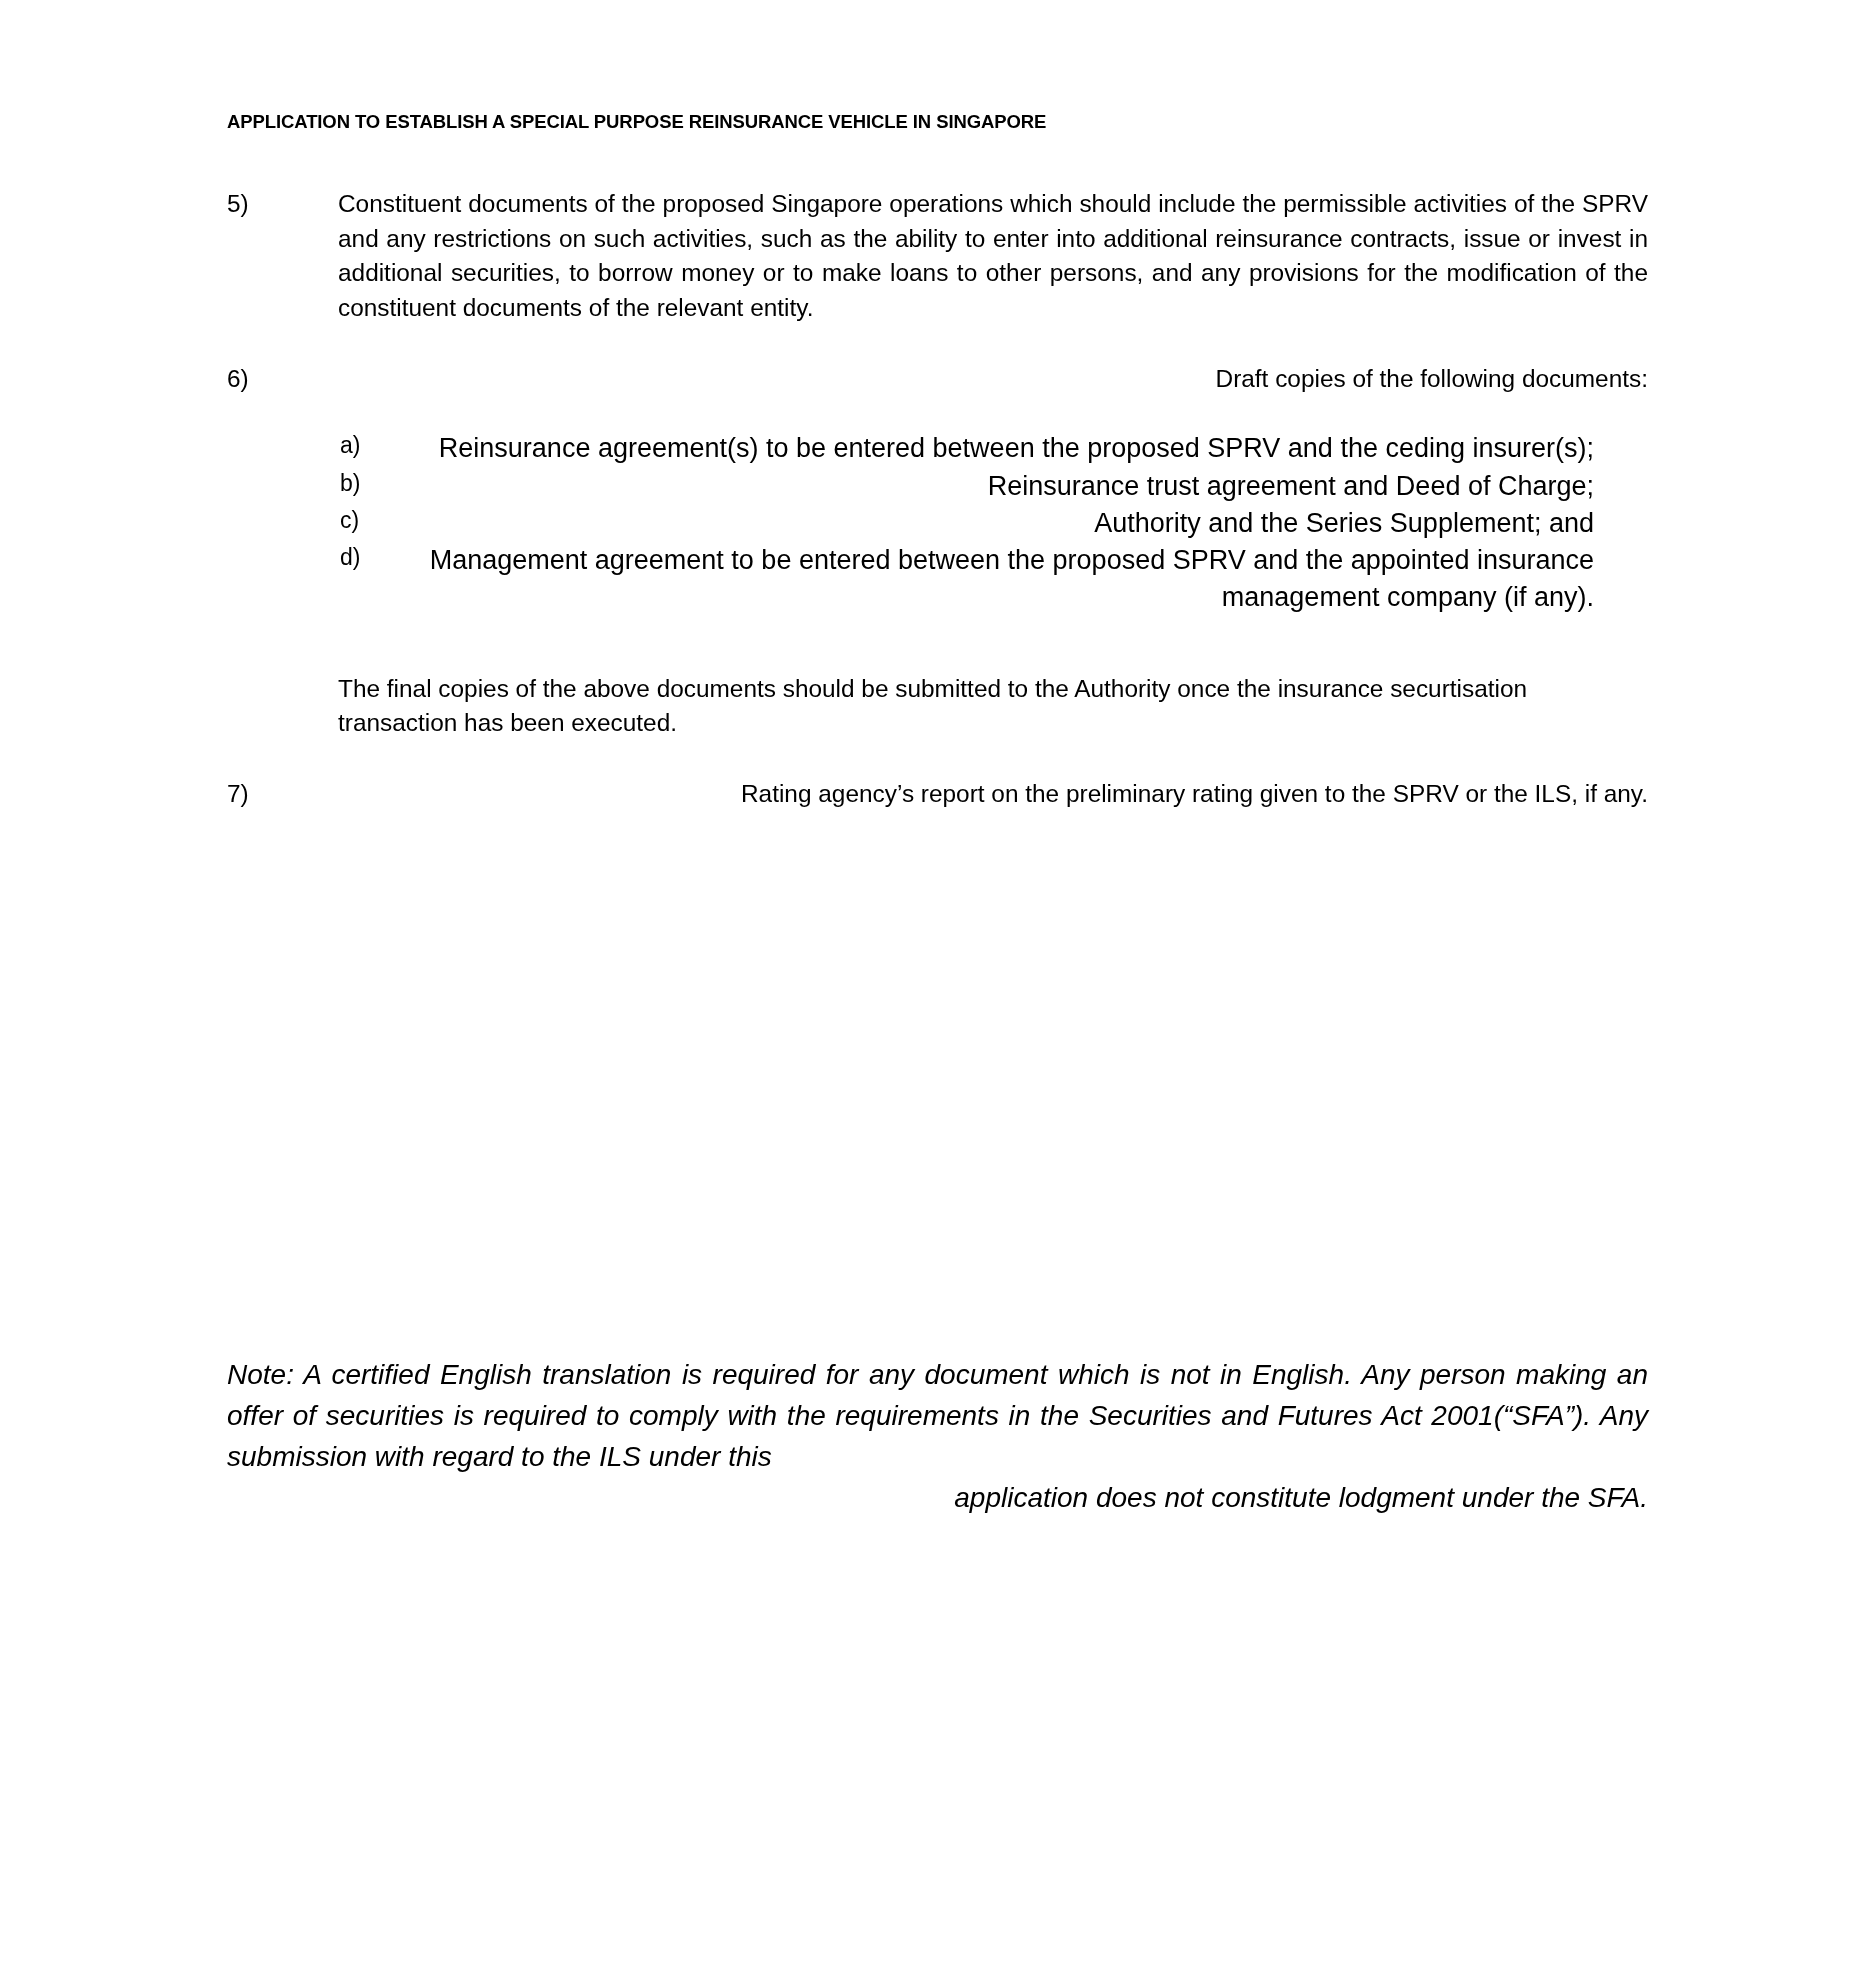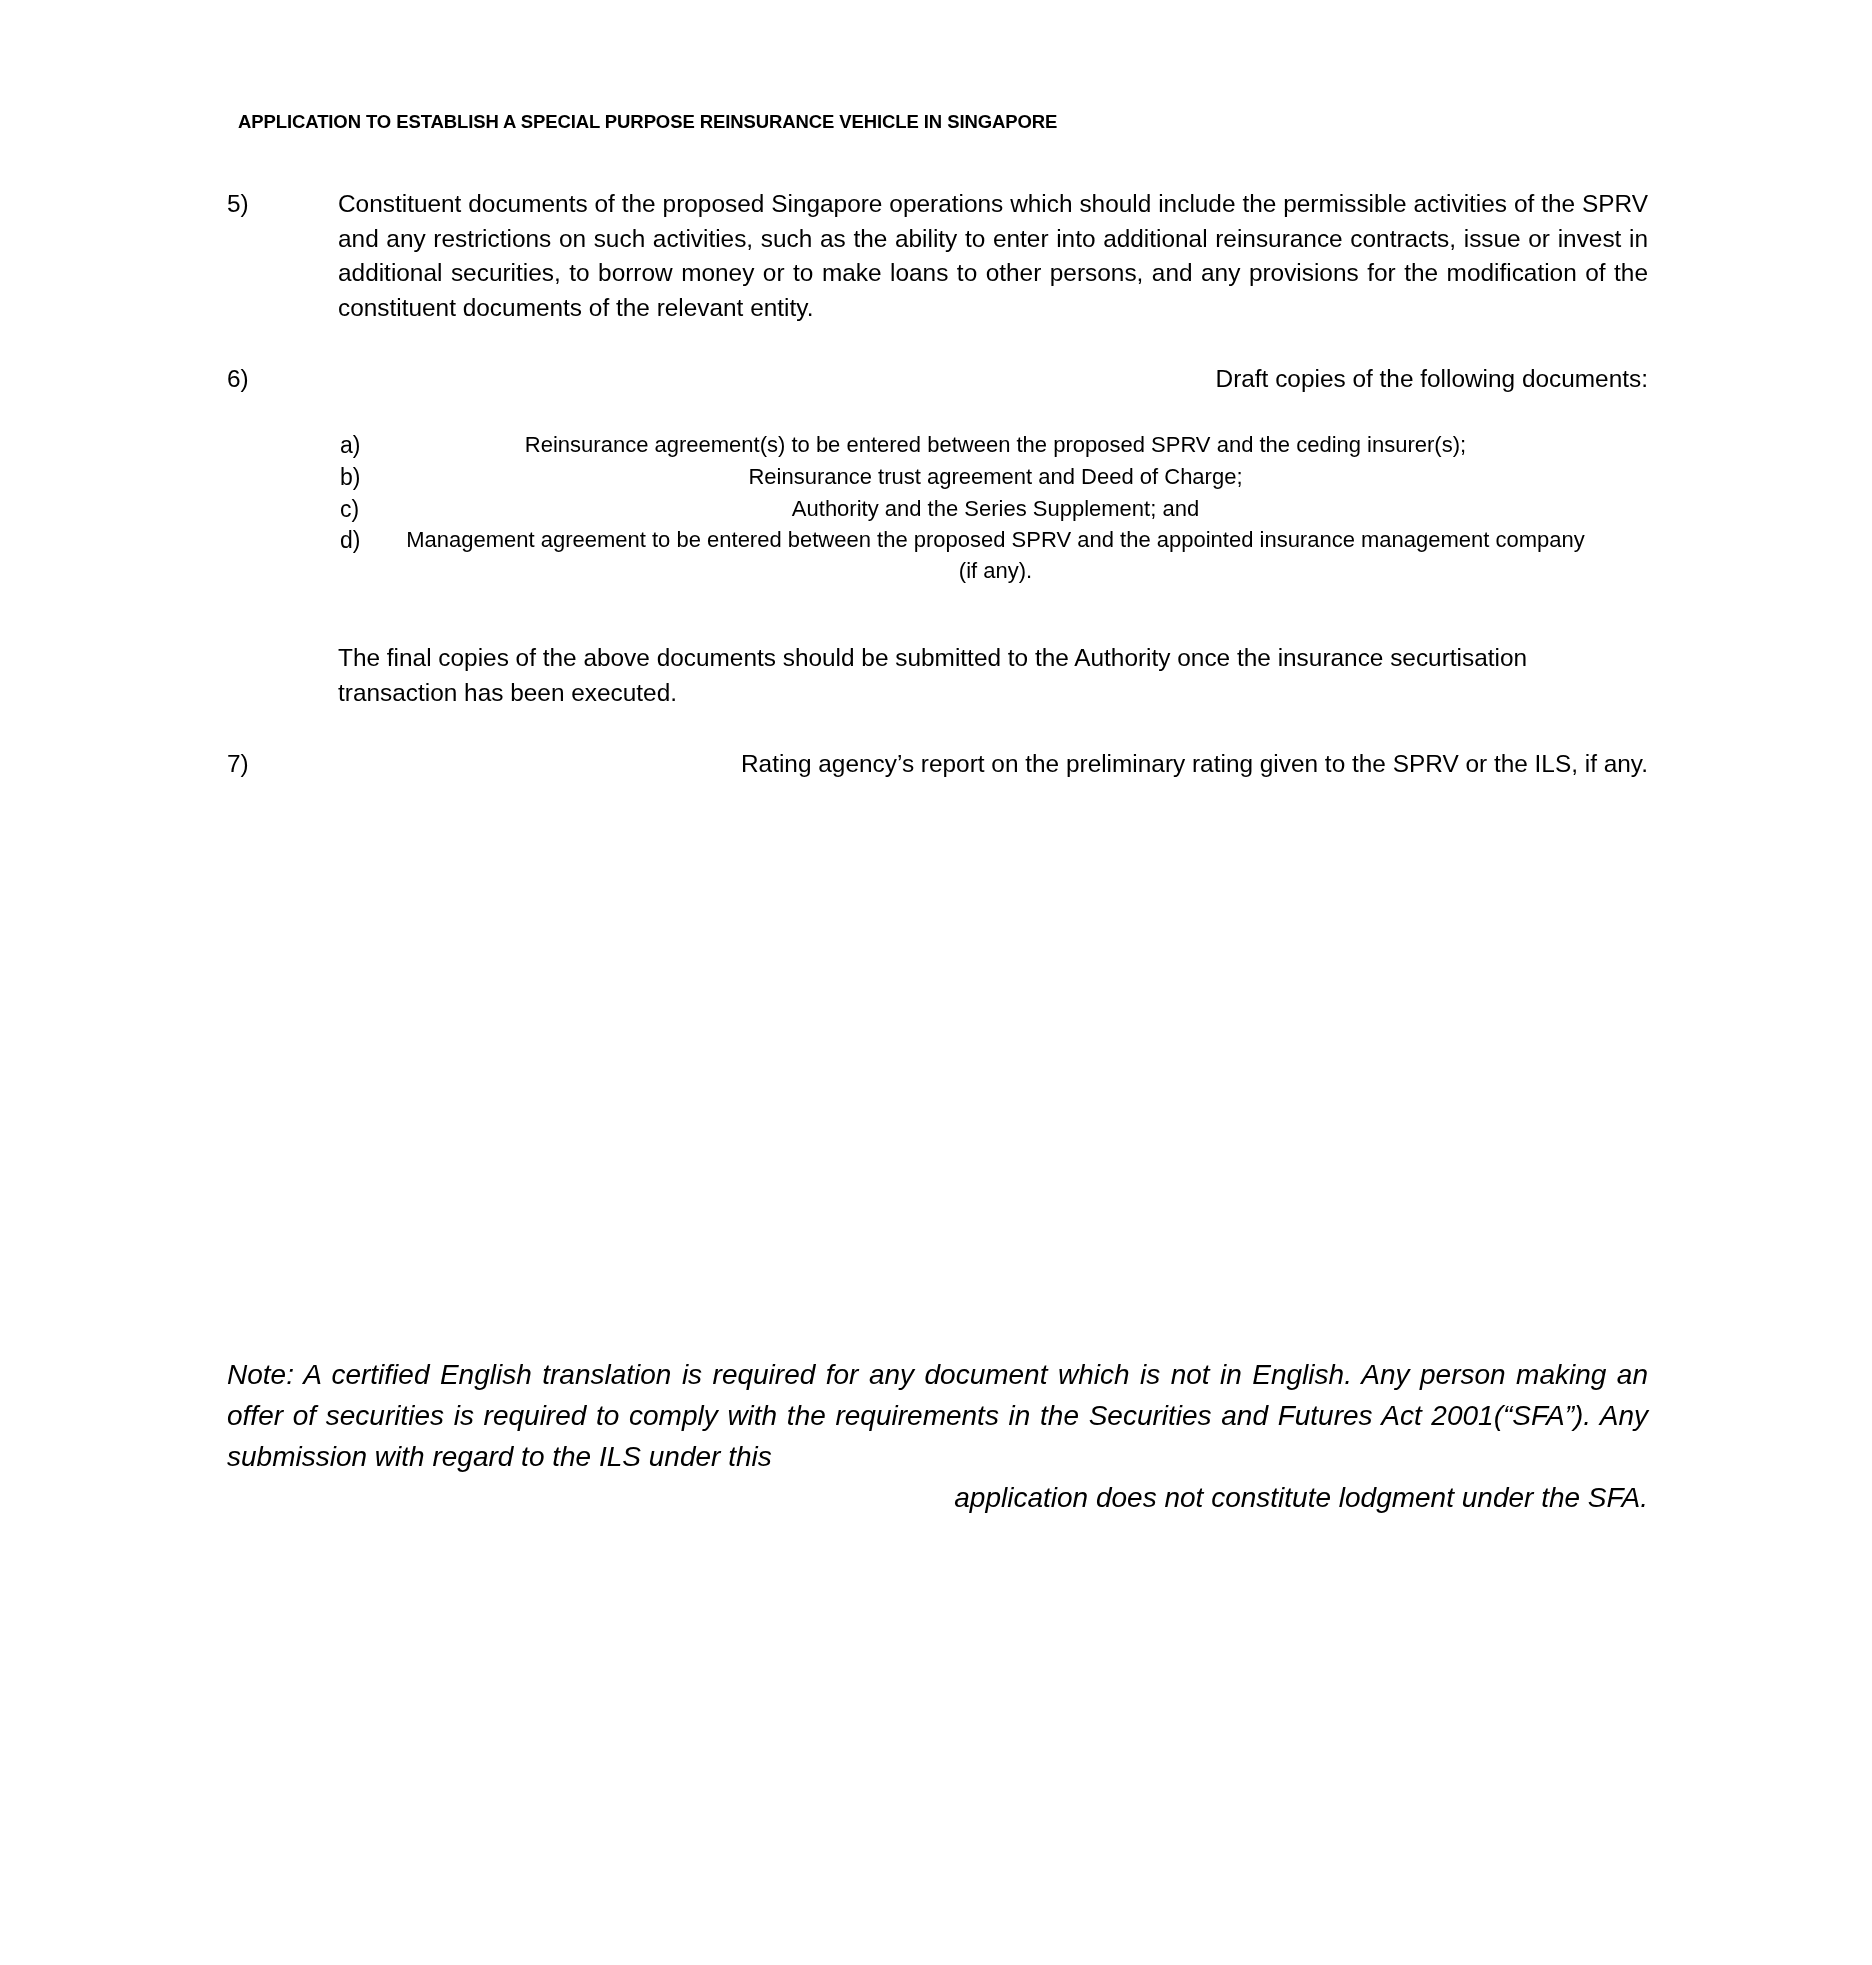--- a/index.html
+++ b/index.html
@@ -19,21 +19,21 @@
   .page {
     position: absolute;
     inset: 0;
     background: #ffffff;
     overflow: hidden;
   }
 
   
   .doc-header {
     position: absolute;
-    left: 238px;
+    left: 227px;
     top: 111px;
     width: 1454px;
     font-size: 18.5px;
     font-weight: bold;
     letter-spacing: -0.1px;
     line-height: 1.15;
     white-space: nowrap;
   }
 
   
@@ -93,23 +93,23 @@
     font-size: 23px;
     line-height: 1.38;
   }
   .sub-marker {
     flex: 0 0 57px;      
     font-size: 23px;
     line-height: 1.38;
   }
   .sub-body {
     flex: 1 1 auto;
-    font-size: 22px;
+    font-size: 27px;
     line-height: 1.38;
-    text-align: center;
+    text-align: right;
   }
 
   
   .gap-para   { height: 36px; }
   .gap-list   { height: 34px; }
 
   
   .note {
     position: absolute;
     left: 227px;

